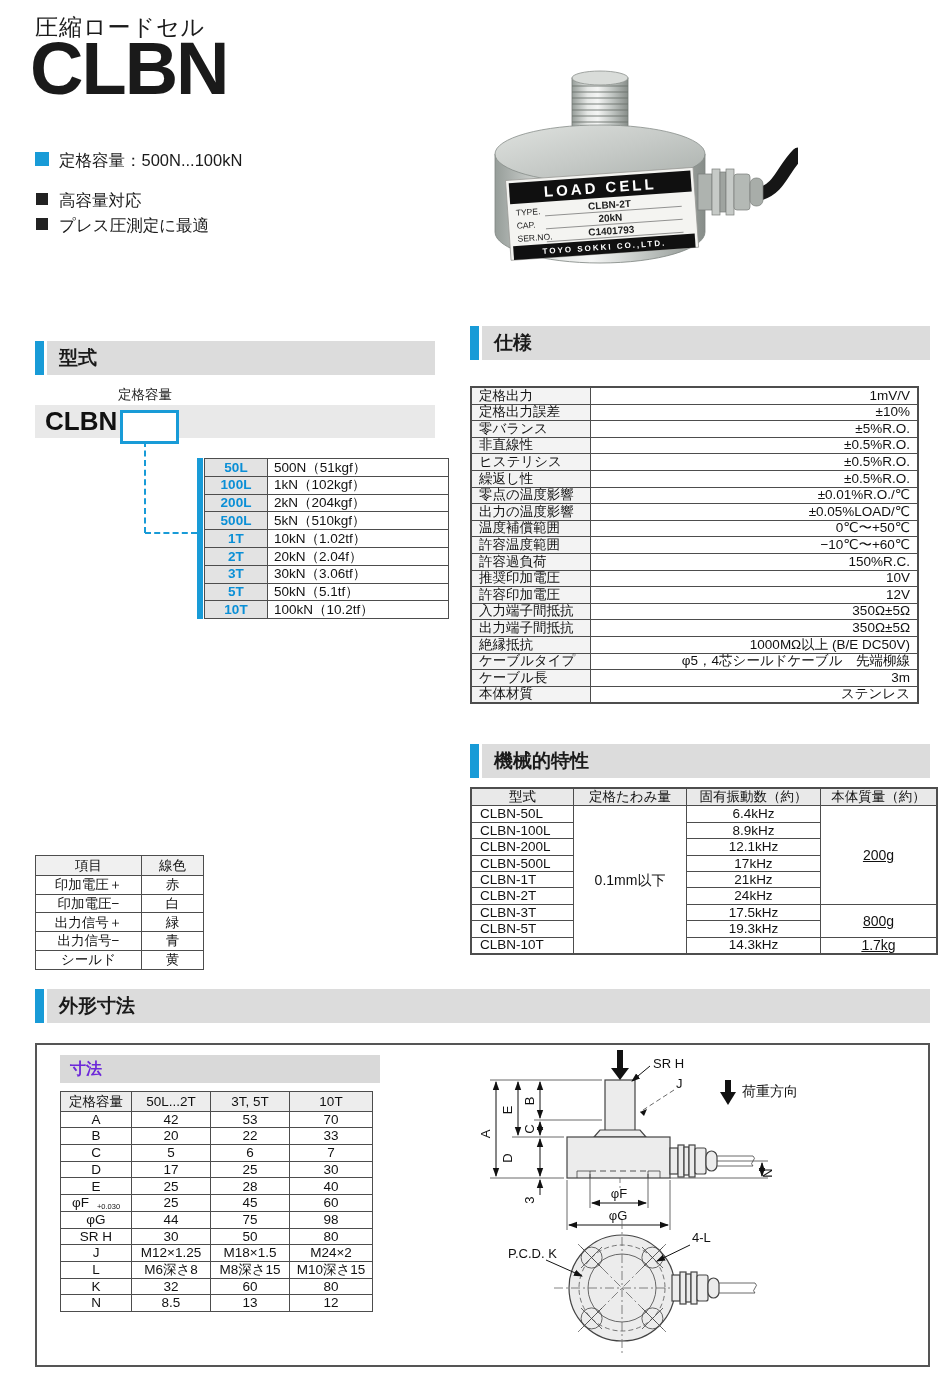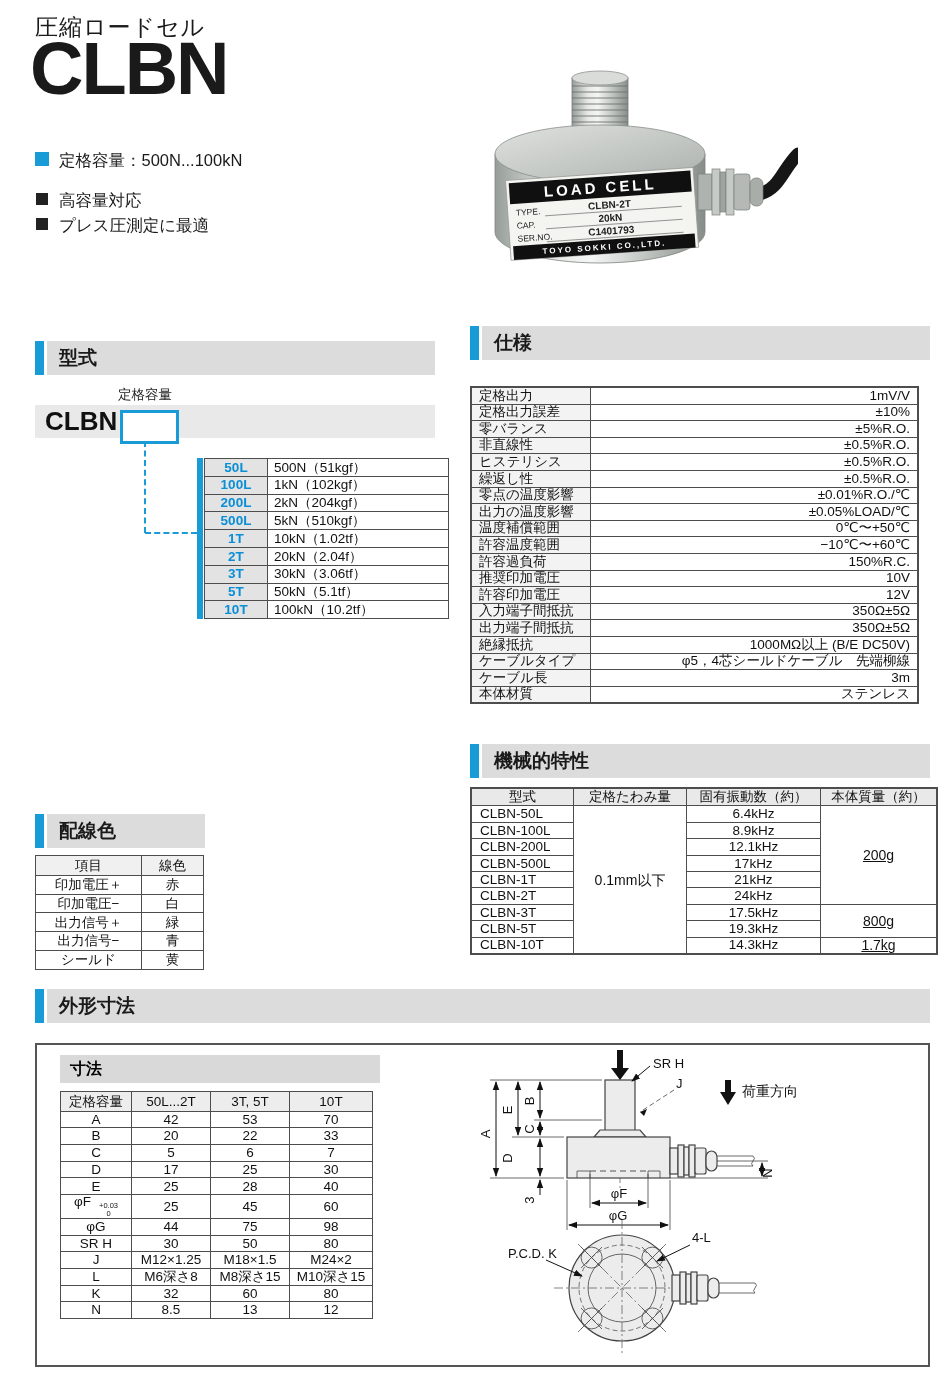--- a/index.html
+++ b/index.html
@@ -51,29 +51,29 @@
   .mech-table td.mass{width:99px;font-size:14px;text-decoration:underline;}
 
   .wire-table{left:35px;top:855px;border:1.5px solid #4d4d4d;font-size:13.5px;}
   .wire-table th{background:#f0f0f0;height:16.8px;line-height:1;text-align:center;}
   .wire-table td{height:15.8px;line-height:1;text-align:center;}
   .wire-table .c1{width:103px;}
   .wire-table .c2{width:59px;}
 
   .dims-box{left:35px;top:1043px;width:891px;height:320px;border:2px solid #555;background:#fff;}
   .sub-head{left:60px;top:1055px;width:320px;height:28px;background:#d9d9d9;}
-  .sub-head .txt{position:absolute;left:10px;top:0;line-height:28px;font-size:16px;font-weight:bold;color:#000000;}
+  .sub-head .txt{position:absolute;left:10px;top:0;line-height:28px;font-size:16px;font-weight:bold;color:#6d28d9;}
   .dim-table{left:60px;top:1091px;border:1.5px solid #4d4d4d;font-size:13.5px;background:#fff;}
   .dim-table th{background:#ededed;height:16.7px;line-height:1;text-align:center;}
   .dim-table td{height:15.7px;line-height:1;text-align:center;padding:0 3px;}
   .dim-table .c0{width:64px;}
   .dim-table .cA{width:76px;}
   .dim-table .cB{width:76px;}
   .dim-table .cC{width:80px;}
-  .tol{display:inline-flex;flex-direction:column;font-size:7.5px;line-height:1.05;vertical-align:-2px;margin-left:8px;text-align:center;}
+  .tol{display:inline-flex;font-size:7.5px;line-height:1.05;vertical-align:-2px;margin-left:8px;text-align:center;}
 
   
   .dlab{font-family:"Liberation Sans","DejaVu Sans",sans-serif;font-size:13px;fill:#111;}
   .dlab14{font-family:"Liberation Sans","DejaVu Sans",sans-serif;font-size:14px;fill:#111;}
   .thin{stroke:#444;stroke-width:0.8;fill:none;}
   .dim{stroke:#111;stroke-width:1;fill:none;}
   .part{fill:#ececec;stroke:#444;stroke-width:1.2;}
   .cl{stroke:#666;stroke-width:0.8;stroke-dasharray:9 3 2 3;fill:none;}
 </style>
 </head>
@@ -352,25 +352,20 @@
           <td class="freq">19.3kHz</td>
         </tr>
     <tr>
       <td class="model">CLBN-10T</td>
       <td class="freq">14.3kHz</td>
       <td class="mass">1.7kg</td>
     </tr>
   </tbody>
     </table>
 
-  <div class="abs sec-head" style="left:35px;top:814px;width:170px;">
-    <div class="bar"></div>
-    <div class="bg"></div>
-    <span class="txt">配線色</span>
-  </div>
   <table class="abs wire-table">
     <tbody>
         <tr>
       <th class="c1">項目</th>
       <th class="c2">線色</th>
     </tr>
     <tr>
           <td class="c1">印加電圧＋</td>
           <td class="c2">赤</td>
         </tr>

